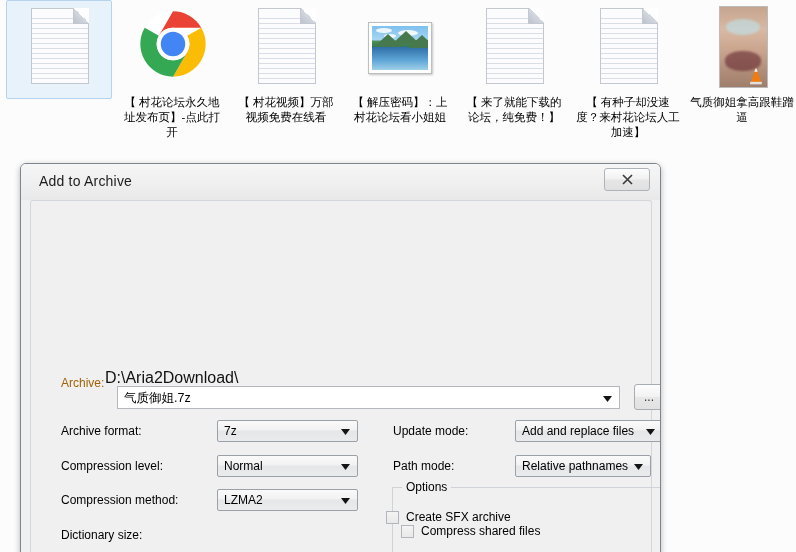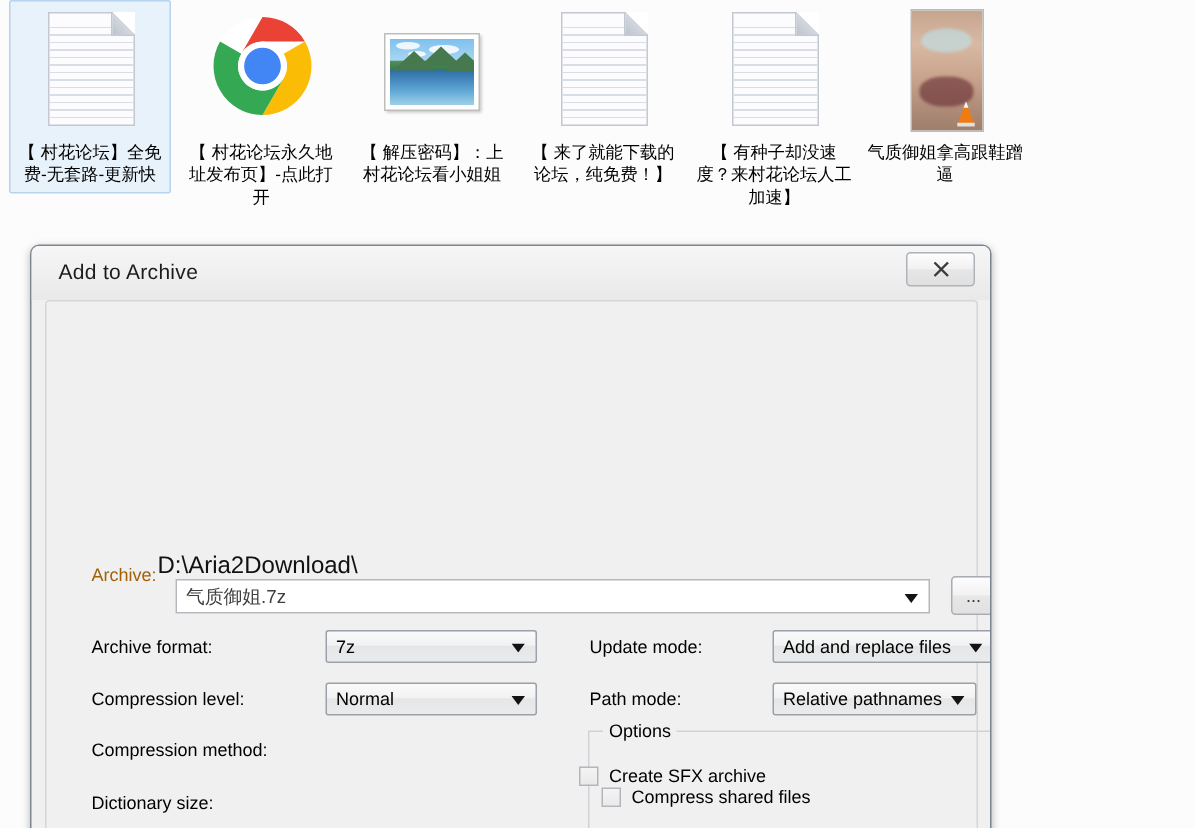--- a/index.html
+++ b/index.html
@@ -237,21 +237,21 @@
     width: 503px;
     height: 23px;
     background: #ffffff;
     border: 1px solid #b4b8bd;
     box-sizing: border-box;
   }
   #archive-combo .combo-text {
     position: absolute;
     left: 6px; top: 3px;
     font-size: 12.5px;
-    color: #404040;
+    color: #000000;
   }
   #archive-combo .arrow {
     position: absolute;
     right: 7px; top: 9px;
   }
   #browse-button {
     position: absolute;
     left: 613px;
     top: 220px;
     width: 30px;
@@ -338,37 +338,45 @@
 
   <div id="icon-row">
 
     <div class="desktop-icon selected">
       <div class="icon-art">
         <div class="doc-icon">
             <div class="lines"></div>
             <div class="fold"></div>
           </div>
       </div>
-      <div class="icon-caption">【 村花论坛】全免费-无套路-更新快</div>
     </div>
 
     <div class="desktop-icon">
       <div class="icon-art">
         <svg class="chrome-icon" viewBox="0 0 100 100">
           <circle cx="50" cy="50" r="48" fill="#ffffff"></circle>
           <path d="M50 2 A48 48 0 0 1 91.6 26 L50 26 A24 24 0 0 0 29.2 38 Z" fill="#ea4335"></path>
           <path d="M91.6 26 A48 48 0 0 1 50 98 L70.8 62 A24 24 0 0 0 70.8 38 Z" fill="#fbbc05"></path>
           <path d="M50 98 A48 48 0 0 1 8.4 26 L29.2 38 A24 24 0 0 0 70.8 62 Z" fill="#34a853"></path>
           <circle cx="50" cy="50" r="24" fill="#ffffff"></circle>
           <circle cx="50" cy="50" r="18" fill="#4285f4"></circle>
         </svg>
       </div>
       <div class="icon-caption">【 村花论坛永久地址发布页】-点此打开</div>
     </div>
 
+    <div class="desktop-icon">
+      <div class="icon-art">
+        <div class="doc-icon">
+            <div class="lines"></div>
+            <div class="fold"></div>
+          </div>
+      </div>
+      <div class="icon-caption">【 村花视频】万部视频免费在线看</div>
+    </div>
 
     <div class="desktop-icon">
       <div class="icon-art">
         <div class="photo-icon">
           <div class="photo-inner">
             <div class="cloud" style="left:4px;  top:2px;  width:16px; height:5px;"></div>
             <div class="cloud" style="left:26px; top:4px;  width:20px; height:6px;"></div>
             <div class="cloud" style="left:12px; top:8px;  width:12px; height:4px;"></div>
             <div class="mount" style="left:2px;  top:8px;"></div>
             <div class="mount" style="left:20px; top:5px;"></div>
@@ -450,20 +458,26 @@
 
   <div class="form-label" style="left:40px;  top:295px;">Compression level:</div>
   <div class="combo" style="left:196px; top:291px; width:141px;">
     <span class="combo-text">Normal</span>
     <svg class="arrow" width="9" height="6" viewBox="0 0 9 6">
         <polygon points="0,0 9,0 4.5,6" fill="#141414"></polygon>
       </svg>
   </div>
 
   <div class="form-label" style="left:40px;  top:329px;">Compression method:</div>
+  <div class="combo" style="left:196px; top:325px; width:141px;">
+    <span class="combo-text">LZMA2</span>
+    <svg class="arrow" width="9" height="6" viewBox="0 0 9 6">
+        <polygon points="0,0 9,0 4.5,6" fill="#141414"></polygon>
+      </svg>
+  </div>
 
   <div class="form-label" style="left:40px;  top:364px;">Dictionary size:</div>
   <div class="combo" style="left:196px; top:360px; width:141px;margin-top:36px;">
     <span class="combo-text">16 MB</span>
     <svg class="arrow" width="9" height="6" viewBox="0 0 9 6">
         <polygon points="0,0 9,0 4.5,6" fill="#141414"></polygon>
       </svg>
   </div>
 
   <div class="form-label" style="left:372px; top:260px;">Update mode:</div>

